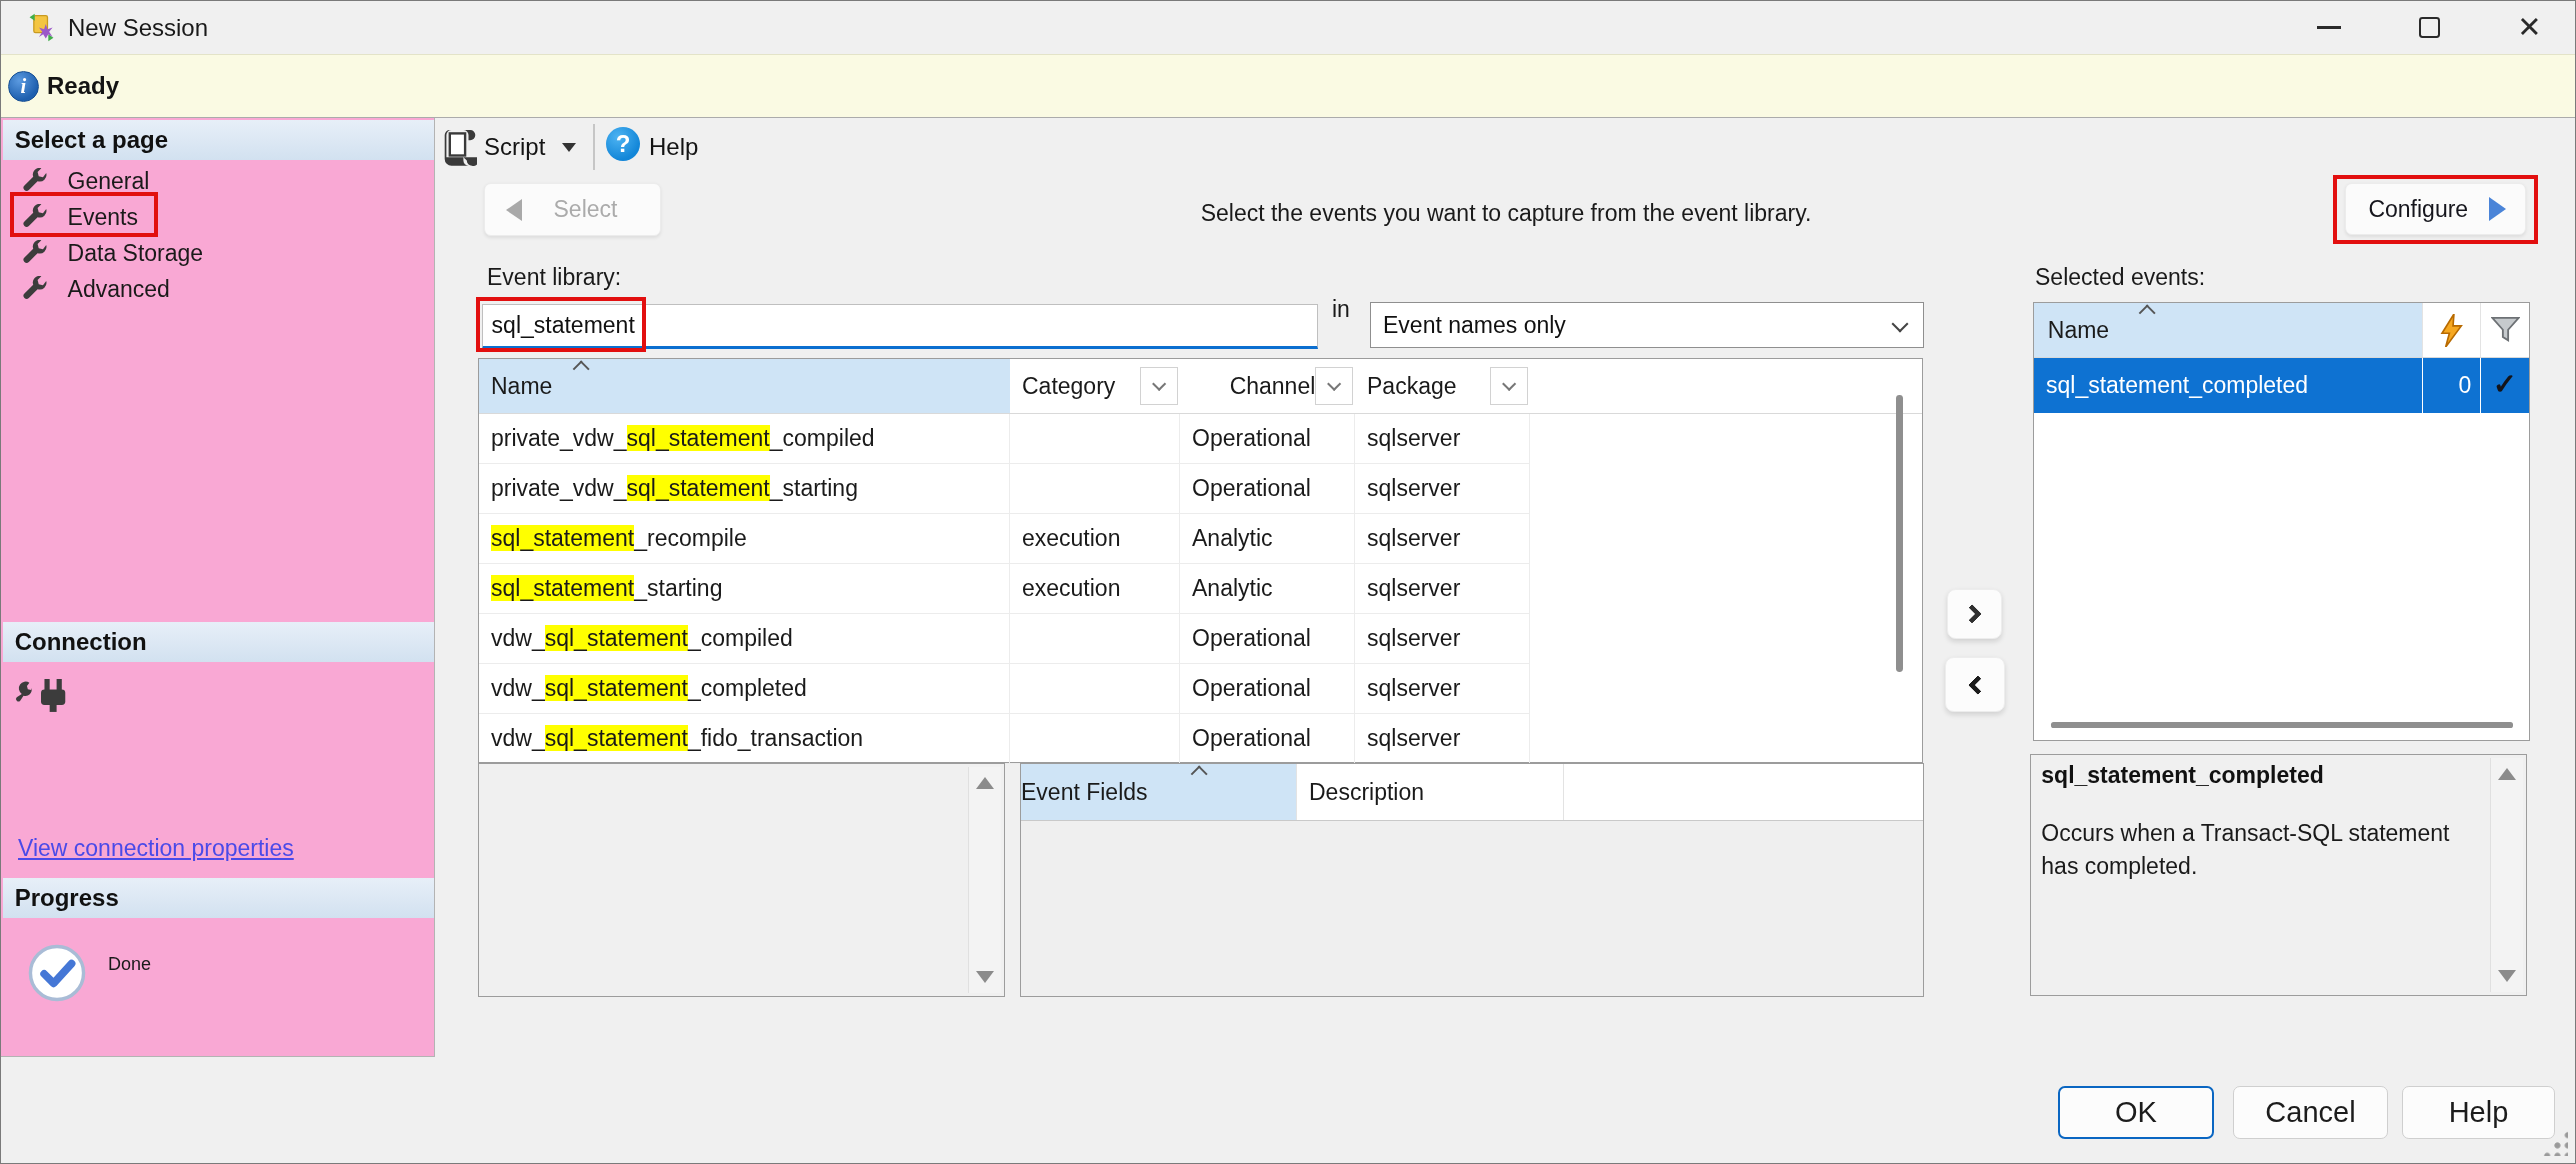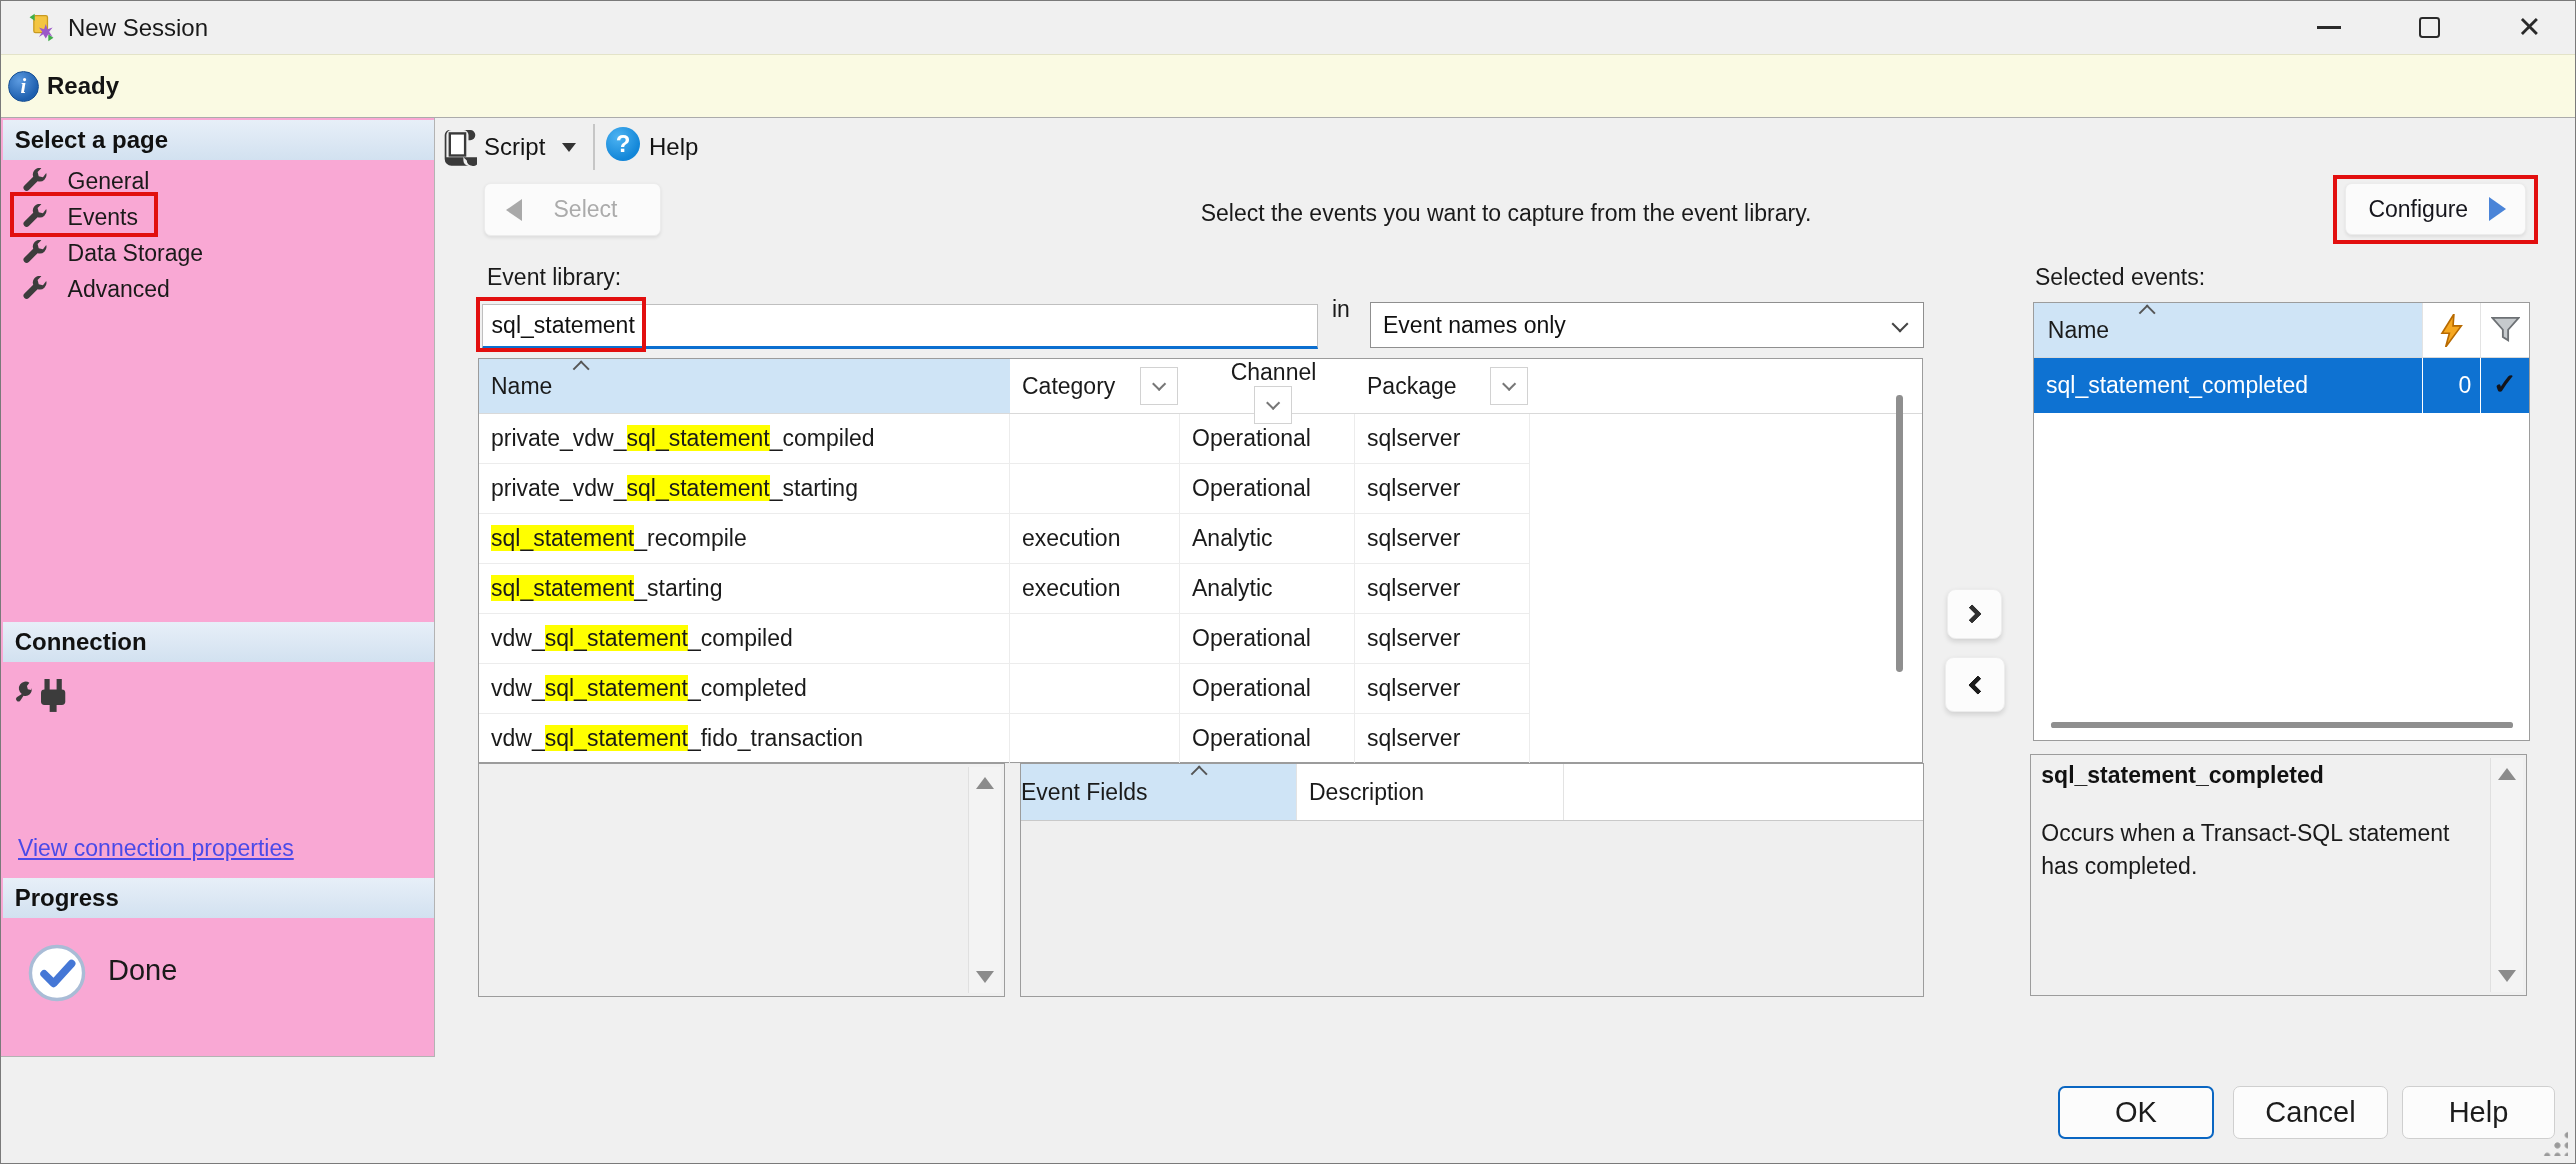--- a/index.html
+++ b/index.html
@@ -31,21 +31,21 @@
              border-right:0.9px solid #b3b3b3; border-bottom:0.9px solid #b3b3b3; }
   .side-header { position:absolute; left:1.7px; width:431px; height:40px; line-height:40px; padding-left:12px;
                  background:linear-gradient(180deg,#e7eff8,#d2e1f0); font-size:24px; font-weight:bold; color:#111; }
   .page-item { position:absolute; left:0; width:434px; height:36px; display:flex; align-items:center; padding-left:20.6px; gap:20px; cursor:default; }
   .page-item .lbl { font-size:23px; color:#1a1a1a; }
   .wrench { width:26px; height:26px; flex:0 0 26px; }
   .annot { position:absolute; border:4.3px solid #e20f0f; }
   .conn-icon { position:absolute; left:13.8px; top:671px; width:52px; height:40px; }
   .conn-link { position:absolute; left:17px; top:834px; font-size:23px; color:#4a4ae8; text-decoration:underline; cursor:pointer; }
   .done-icon { position:absolute; left:26px; top:942px; width:60px; height:60px; }
-  .done-label { position:absolute; left:107px; top:953px; font-size:29px; color:#1a1a1a; }
+  .done-label { position:absolute; left:107px; top:953px; font-size:18px; color:#1a1a1a; }
 
   
   .script-icon { position:absolute; left:442px; top:127px; width:34px; height:38px; }
   .script-label { position:absolute; left:483px; top:120px; height:52px; line-height:52px; font-size:24px; color:#141414; }
   .script-caret { position:absolute; left:561px; top:142px; width:0; height:0; border-left:7.7px solid transparent; border-right:7.7px solid transparent; border-top:9.5px solid #333; }
   .tb-sep { position:absolute; left:592px; top:123px; width:1.7px; height:46px; background:#c6c6c6; }
   .help-icon { position:absolute; left:605px; top:126px; width:34px; height:34px; border-radius:50%;
                background:radial-gradient(circle at 35% 30%, #4db3f2, #1286d8 70%); color:#fff; font-weight:bold; font-size:24px;
                display:flex; align-items:center; justify-content:center; }
   .help-label { position:absolute; left:648px; top:120px; height:52px; line-height:52px; font-size:24px; color:#141414; }
@@ -69,21 +69,21 @@
   .combo { position:absolute; left:1369px; top:301px; width:554px; height:46px; background:#fff; border:0.9px solid #8f8f8f;
            display:flex; align-items:center; padding-left:12px; font-size:23px; color:#111; cursor:pointer; }
   .combo .chev { position:absolute; right:17px; top:14.6px; width:12px; height:12px; border-right:2.6px solid #444; border-bottom:2.6px solid #444; transform:rotate(45deg); }
 
   
   .event-table { position:absolute; left:477px; top:357px; width:1445px; height:405px; background:#fff; border:0.9px solid #9c9c9c; }
   .et-header { position:relative; display:flex; height:55px; border-bottom:0.9px solid #d9d9d9; }
   .hcell { position:relative; display:flex; align-items:center; font-size:23px; color:#1a1a1a; }
   .hc-name { width:531px; background:#cfe4f6; padding-left:12px; }
   .hc-cat { width:170px; padding-left:12px; justify-content:space-between; }
-  .hc-chan { width:175px; padding-left:12px; justify-content:space-between;flex-direction:column; }
+  .hc-chan { width:175px; padding-left:12px; justify-content:flex-end; }
   .hc-pkg { width:175px; padding-left:12px; justify-content:space-between; }
   .hc-fill { flex:1; }
   .sort-caret { position:absolute; top:4.3px; width:13.8px; height:7.7px; }
   .sort-caret:before { content:""; position:absolute; left:0; top:0; width:10.3px; height:10.3px; border-top:2.6px solid #555; border-left:2.6px solid #555; transform:rotate(45deg); }
   .filter-btn { width:38px; height:38px; margin-right:1.7px; background:#fff; border:0.9px solid #d2d2d2; display:flex; align-items:center; justify-content:center; cursor:pointer; flex:0 0 38px; }
   .filter-btn .chev { width:10.3px; height:10.3px; border-right:2.6px solid #777; border-bottom:2.6px solid #777; transform:rotate(45deg); margin-top:-4.3px; }
   .et-body { position:relative; }
   .grid-row { display:flex; height:50px; cursor:default; }
   .cell { font-size:23px; color:#1a1a1a; line-height:49px; padding-left:12px; border-right:0.9px solid #ececec; border-bottom:0.9px solid #ececec; overflow:hidden; white-space:nowrap; }
   .c-name { width:531px; } .c-cat { width:170px; } .c-chan { width:175px; } .c-pkg { width:175px; }

